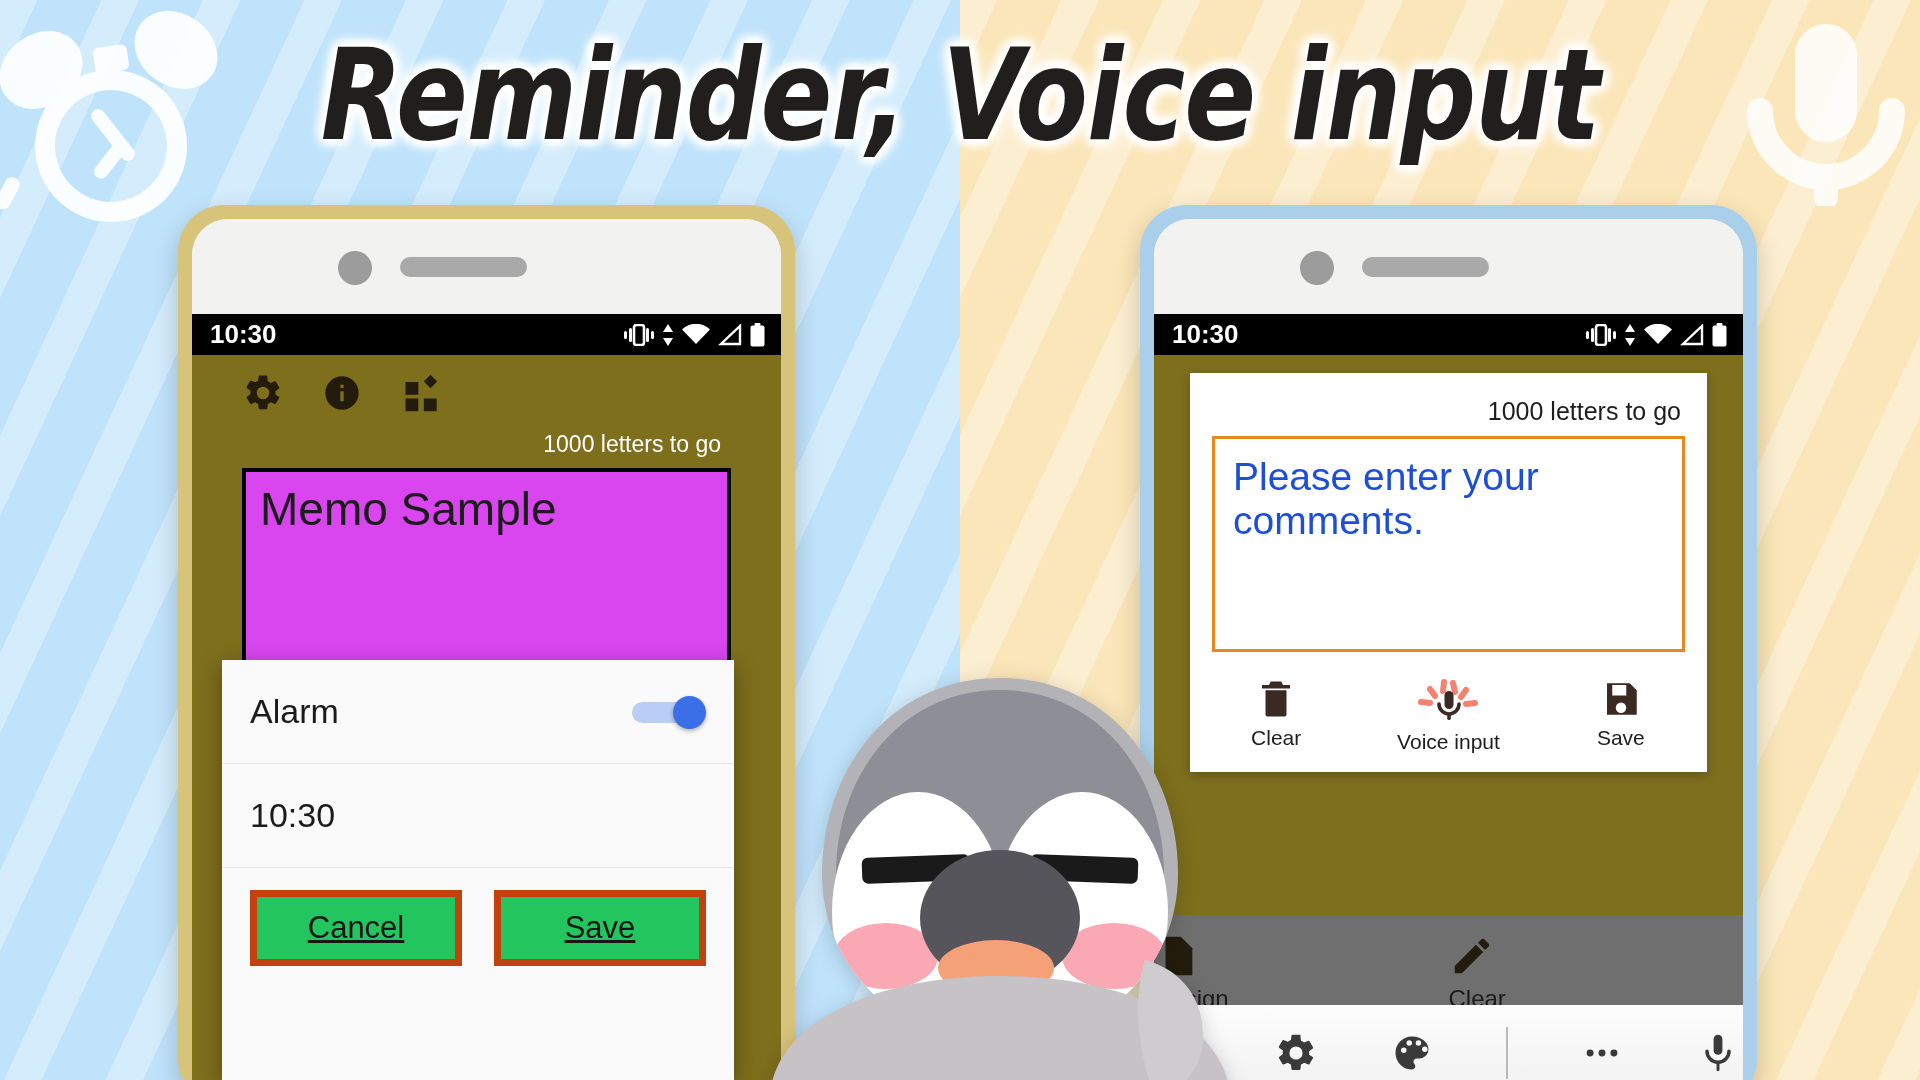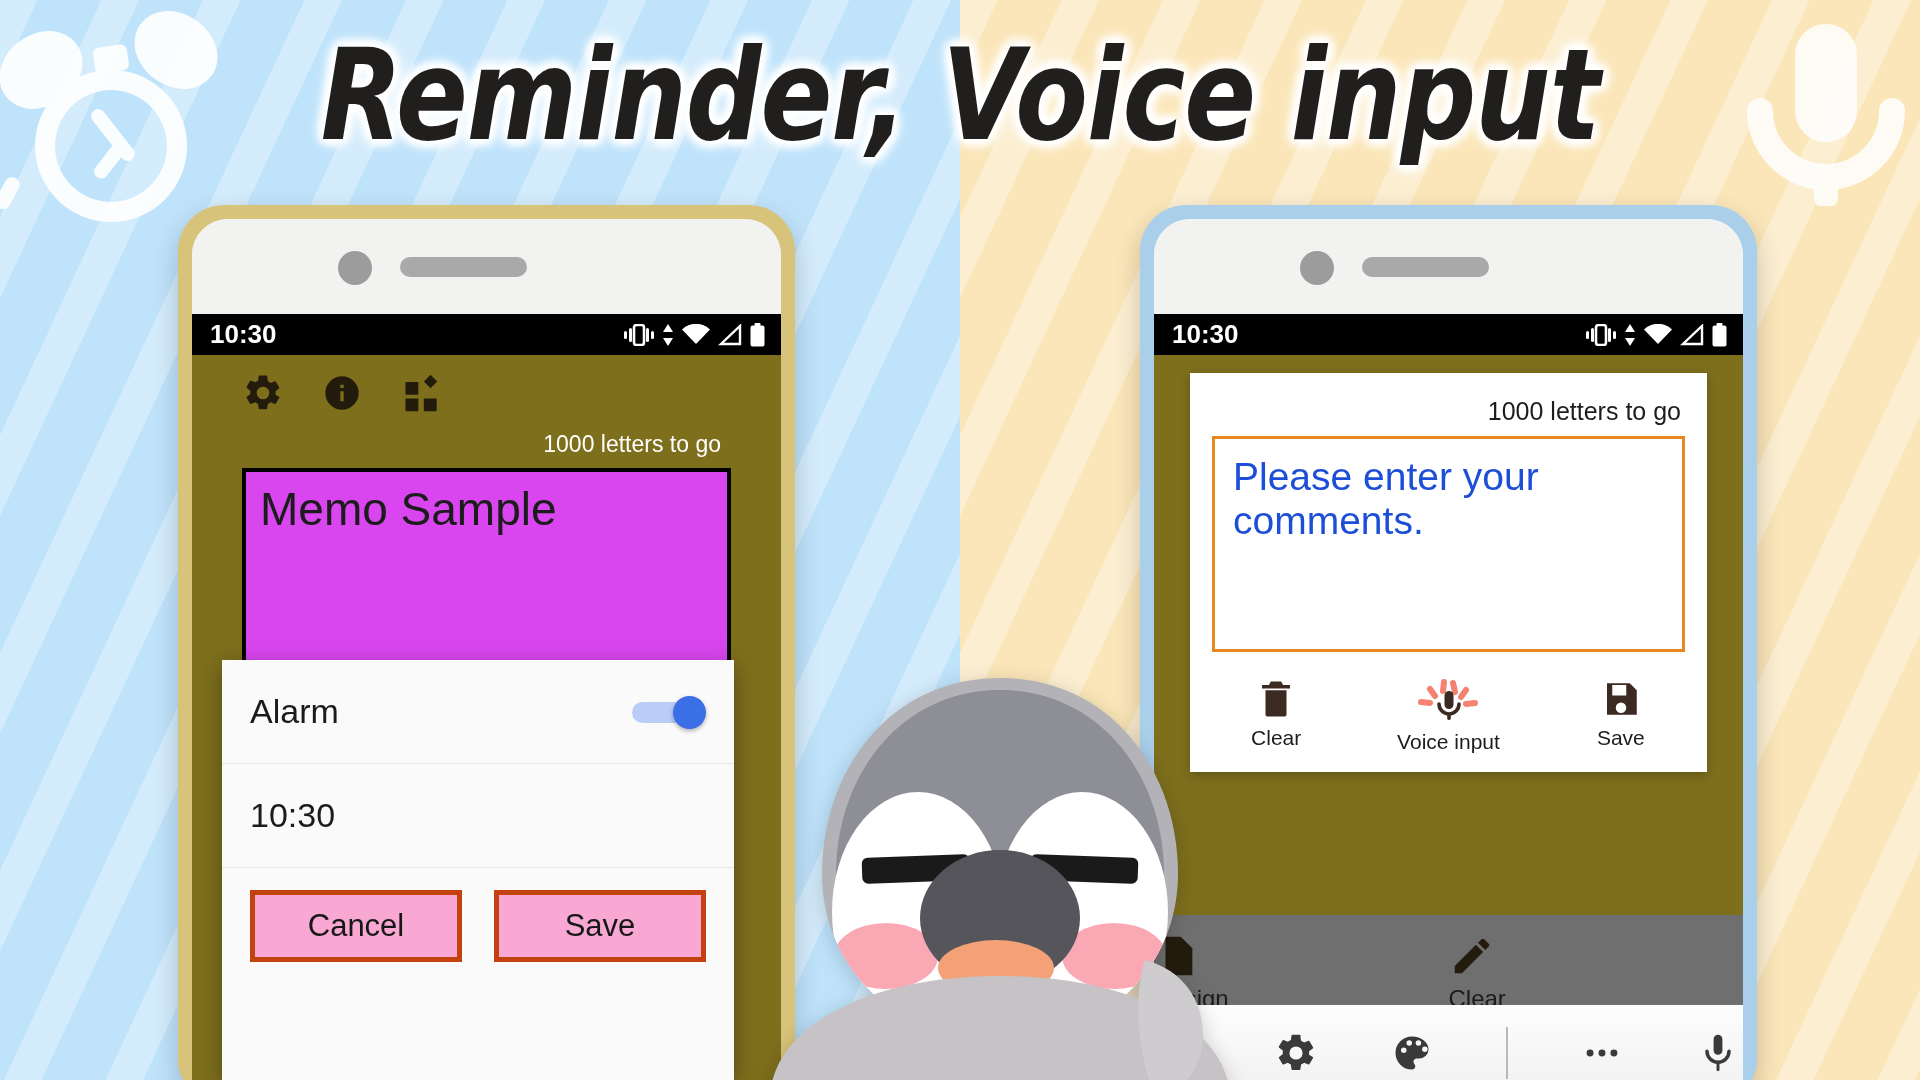--- a/index.html
+++ b/index.html
@@ -89,22 +89,22 @@
      background:#fafafa;box-shadow:0 6px 22px rgba(0,0,0,.35);}
   .dlg-row{height:104px;display:flex;align-items:center;justify-content:space-between;
      padding:0 28px;border-bottom:1px solid #e7e7e7;box-sizing:border-box;}
   .dlg-row .lbl{font-size:34px;color:#1b1b1b;text-align:center;}
   .switch{width:74px;height:30px;position:relative;}
   .switch .track{position:absolute;left:0;top:5px;width:64px;height:21px;border-radius:11px;
      background:#b9cdf7;}
   .switch .knob{position:absolute;right:0;top:-1px;width:33px;height:33px;border-radius:50%;
      background:#3b6fe8;box-shadow:0 2px 4px rgba(0,0,0,.3);}
   .dlg-actions{display:flex;gap:32px;padding:22px 28px 0 28px;}
-  .dlg-btn{flex:1;height:62px;background:#f9a8d4;border:5px solid #c2410c;
-    display:flex;align-items:center;justify-content:center;font-size:31px;color:#171717;}
+  .dlg-btn{flex:1;height:62px;background:#22c55e;border:7px solid #c2410c;
+    display:flex;align-items:center;justify-content:center;font-size:31px;color:#171717;text-decoration:underline;}
 
   
   .card{position:absolute;left:36px;right:36px;top:18px;background:#fff;
      box-shadow:0 3px 10px rgba(0,0,0,.25);padding:0 0 18px 0;}
   .letters-right{font-size:25px;color:#1d1d1d;text-align:right;padding:24px 26px 10px 0;}
   .textarea{margin:0 22px;height:216px;border:3px solid #e7891e;background:#fff;
      padding:16px 18px;box-sizing:border-box;}
   .textarea .ph{font-size:39px;color:#1d4ed8;}
   .actionrow{display:flex;margin-top:26px;}
   .action{flex:1;display:flex;flex-direction:column;align-items:center;gap:6px;}

